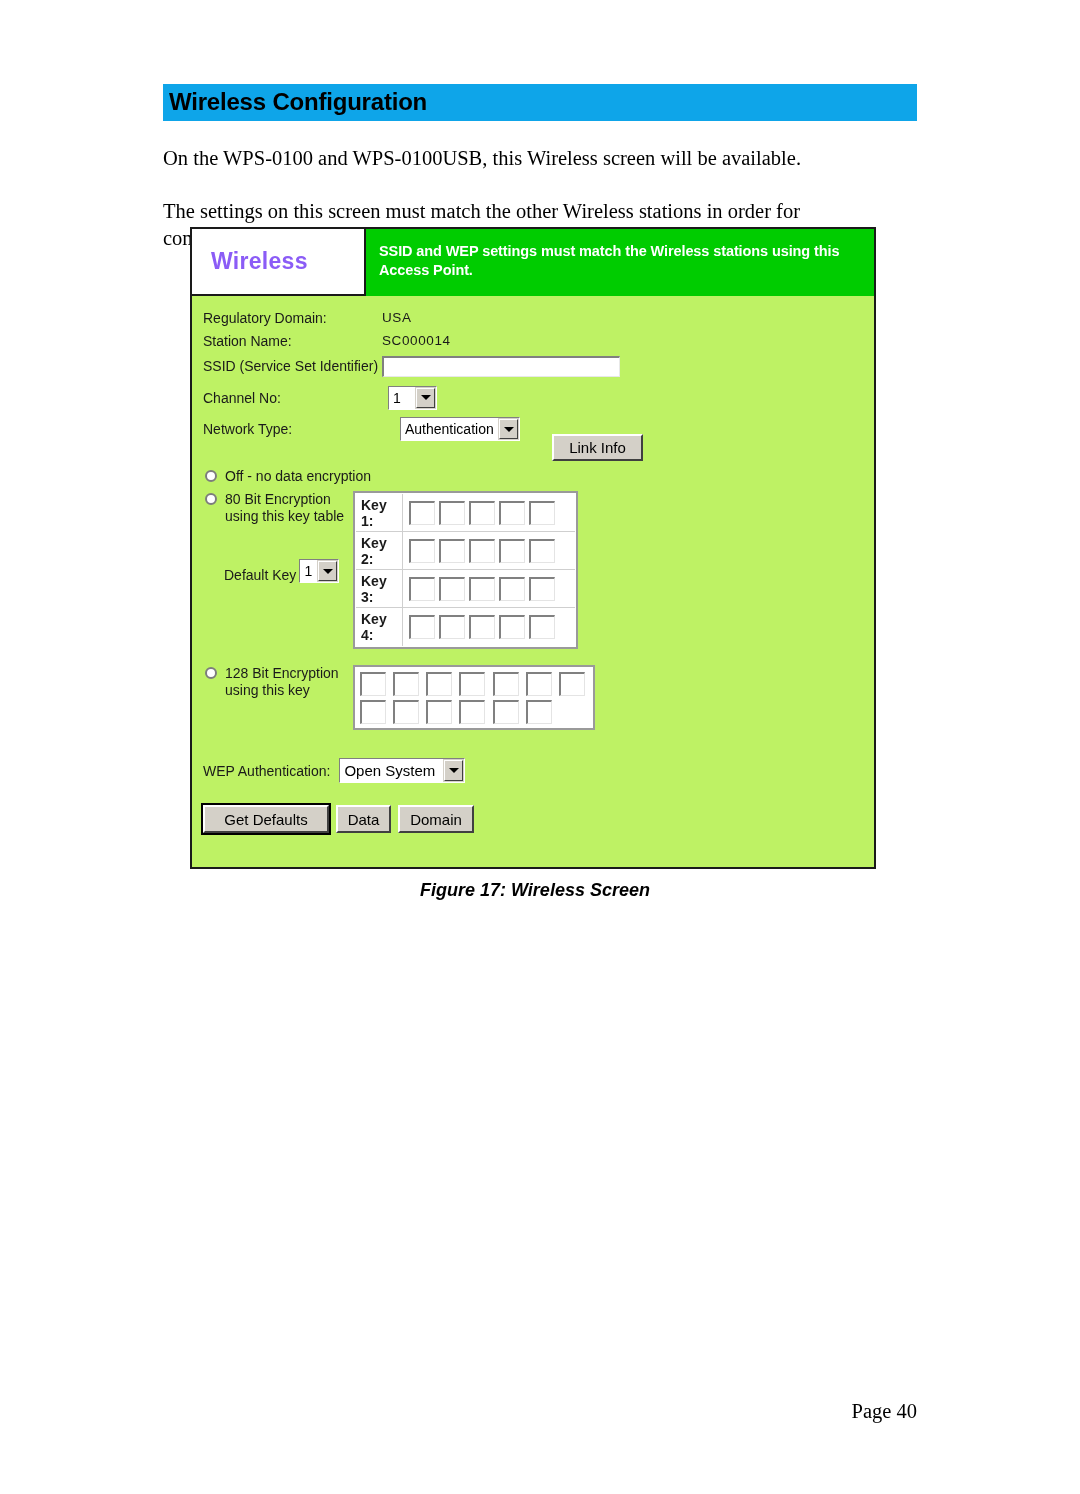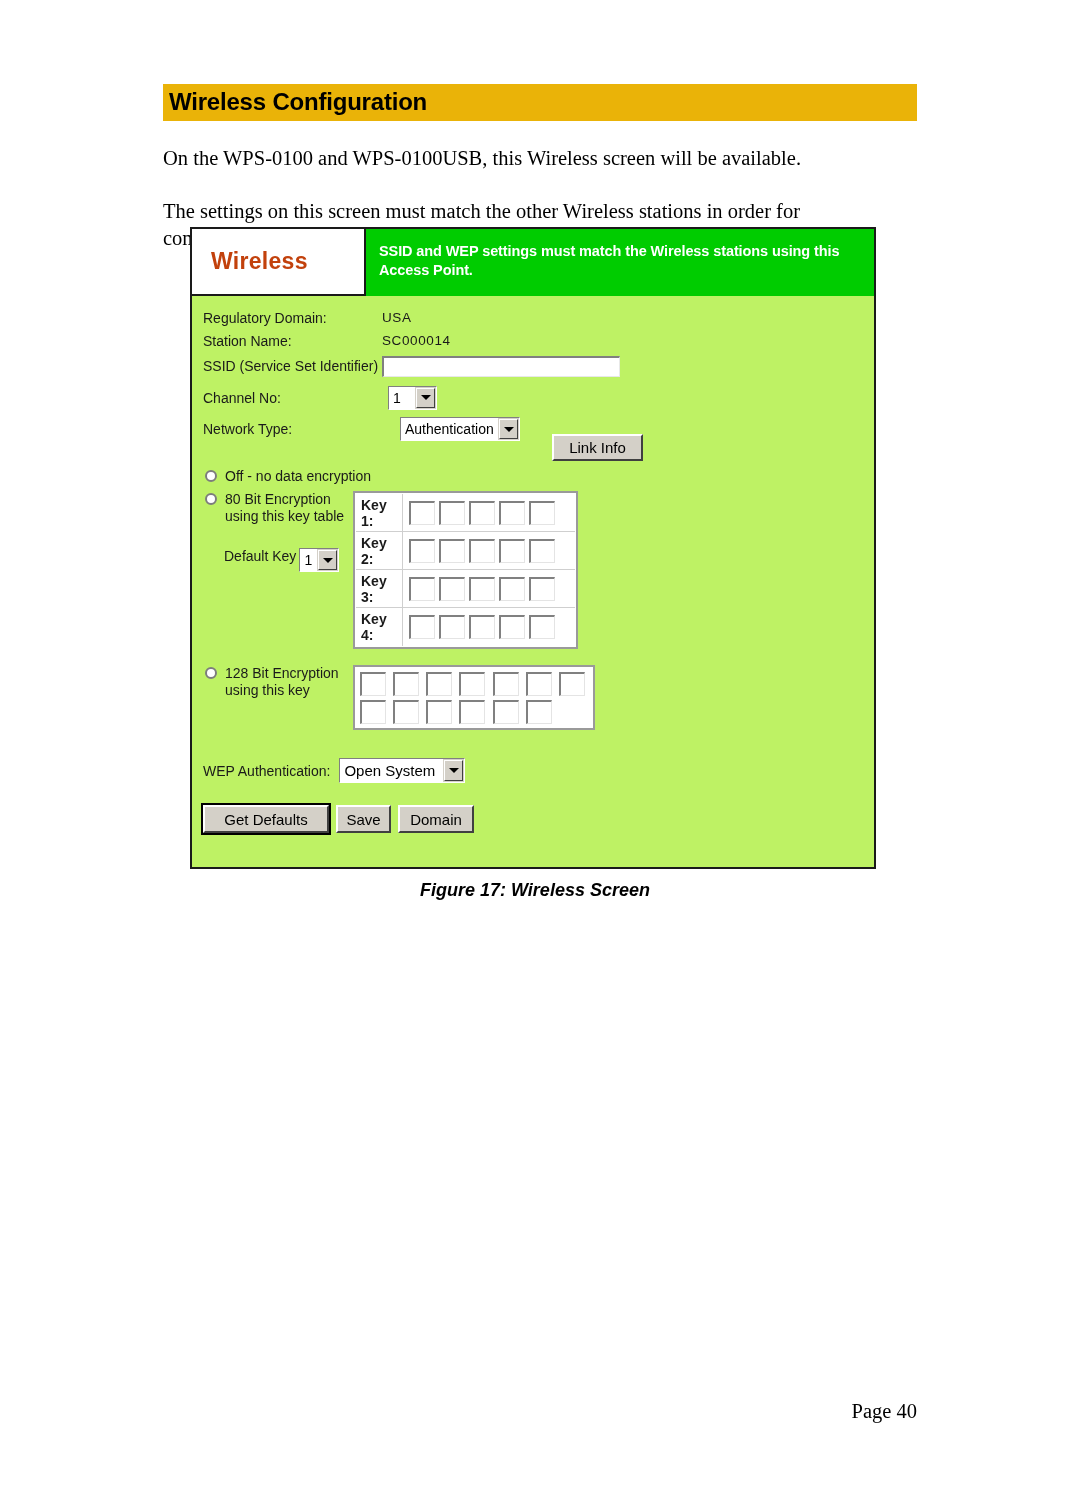--- a/index.html
+++ b/index.html
@@ -18,21 +18,21 @@
 
   
   .page-body {
     position: absolute;
     left: 163px;
     top: 84px;
     width: 754px;
   }
 
   .doc-heading {
-    background: #eab308;
+    background: #0ea5e9;
     font-family: "Liberation Sans", sans-serif;
     font-weight: bold;
     font-size: 24px;
     line-height: 32px;
     padding: 2px 0 3px 6px;
     letter-spacing: -0.2px;
   }
 
   .doc-para {
     font-family: "Liberation Serif", serif;
@@ -70,21 +70,21 @@
     align-items: center;
     padding-left: 19px;
     box-sizing: border-box;
     border-right: 2px solid #1a1a1a;
     border-bottom: 2px solid #1a1a1a;
   }
   .shot-brand-text {
     font-family: "Liberation Sans", sans-serif;
     font-weight: bold;
     font-size: 23px;
-    color: #c2410c;
+    color: #8b5cf6;
     letter-spacing: 0.3px;
   }
   .shot-banner {
     flex: 1;
     background: #00cc00;
     color: #ffffff;
     font-family: Liberation Sans, sans-serif;
     font-weight: bold;
     font-size: 14.5px;
     line-height: 19px;
@@ -256,22 +256,22 @@
     box-sizing: border-box;
     margin: 2px 8px 0 2px;
     flex-shrink: 0;
   }
   .radio-text { font-size: 14px; line-height: 17px; white-space: nowrap; }
 
   .wep64-row { display: flex; align-items: flex-start; }
   .wep64-left { width: 144px; flex-shrink: 0; }
   .default-key-row {
     display: flex;
-    align-items: flex-start;
-    margin-top: 23px;
+    align-items: flex-end;
+    margin-top: 34px;
     margin-left: 21px;
   }
   .default-key-label { font-size: 14px; margin-right: 3px; }
 
   .key-table {
     border: 2px solid #9a9a9a;
     background: #ffffff;
     padding: 1px;
     box-sizing: border-box;
     width: 225px;
@@ -526,21 +526,21 @@
             <span class="sel wepauth">
               <span class="sel-text">Open System</span>
               <span class="sel-arrow">
                   <span class="arrow-glyph"></span>
                 </span>
             </span>
           </div>
 
           <div class="btn-row">
             <span class="btn get-defaults default-btn">Get Defaults</span>
-            <span class="btn save">Save</span>
+            <span class="btn save">Data</span>
             <span class="btn cancel">Domain</span>
           </div>
 
           <div class="shot-bottom-pad"></div>
         </div>
 
       </div>
     </div>
   </div>
 

